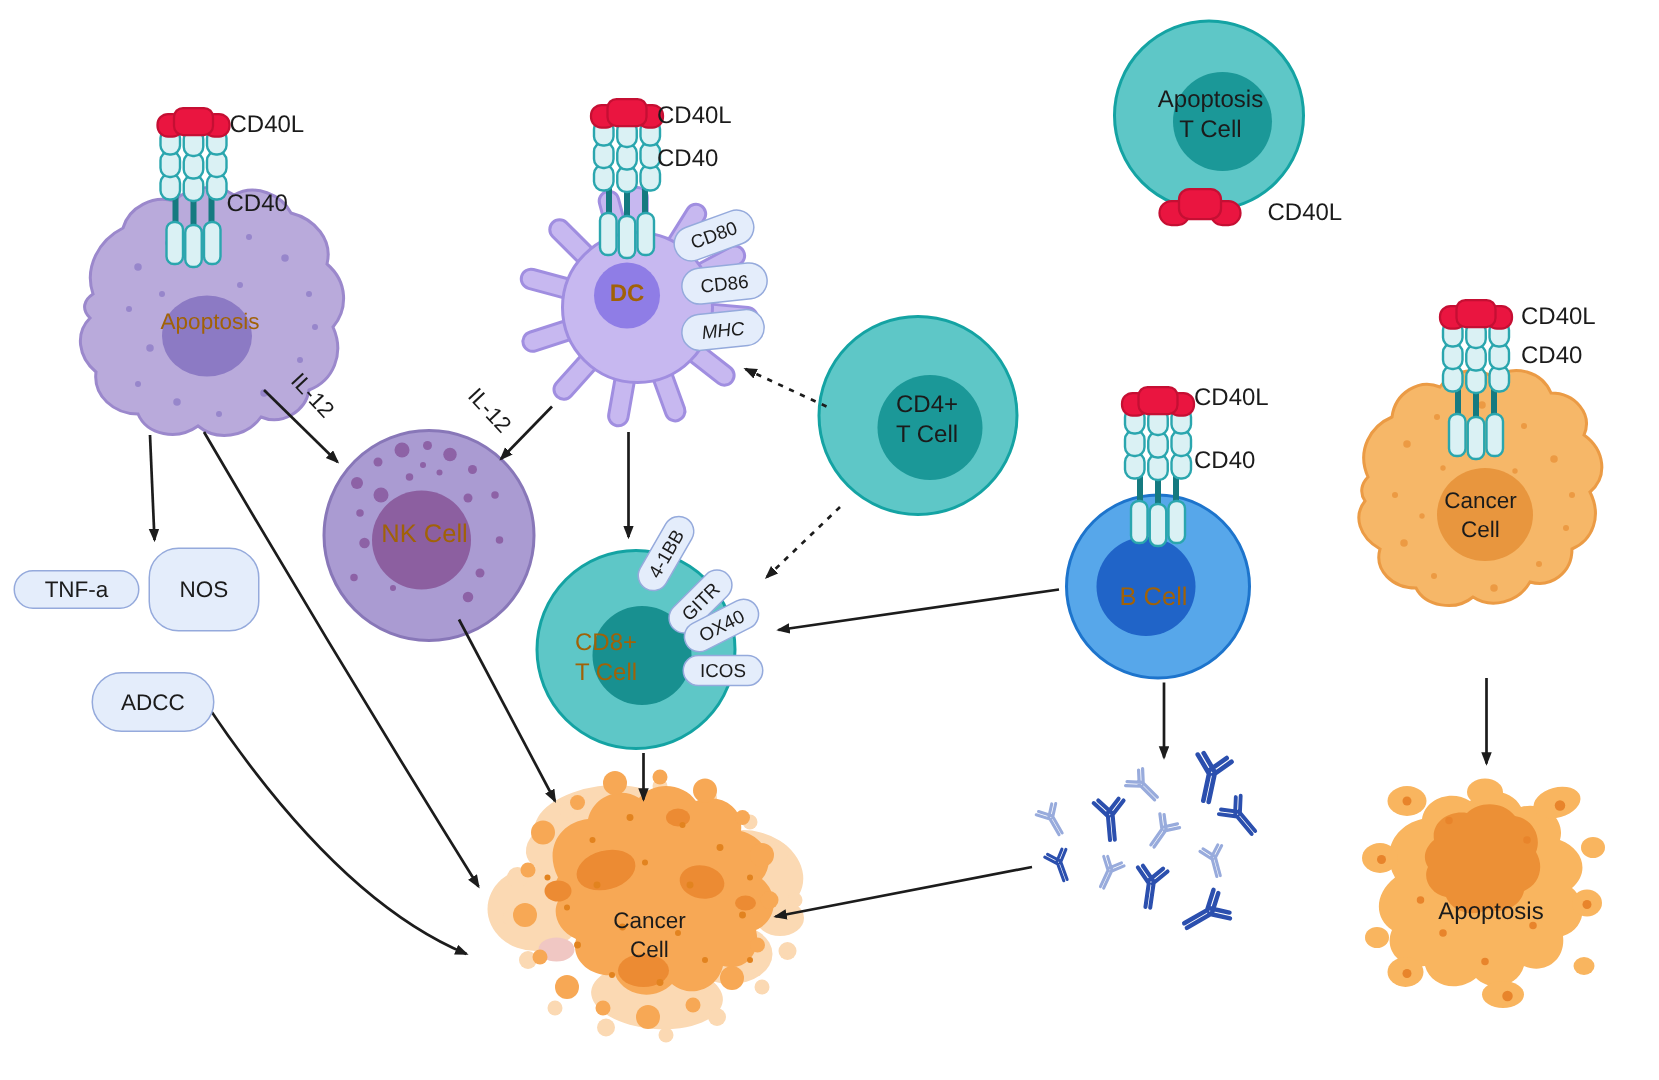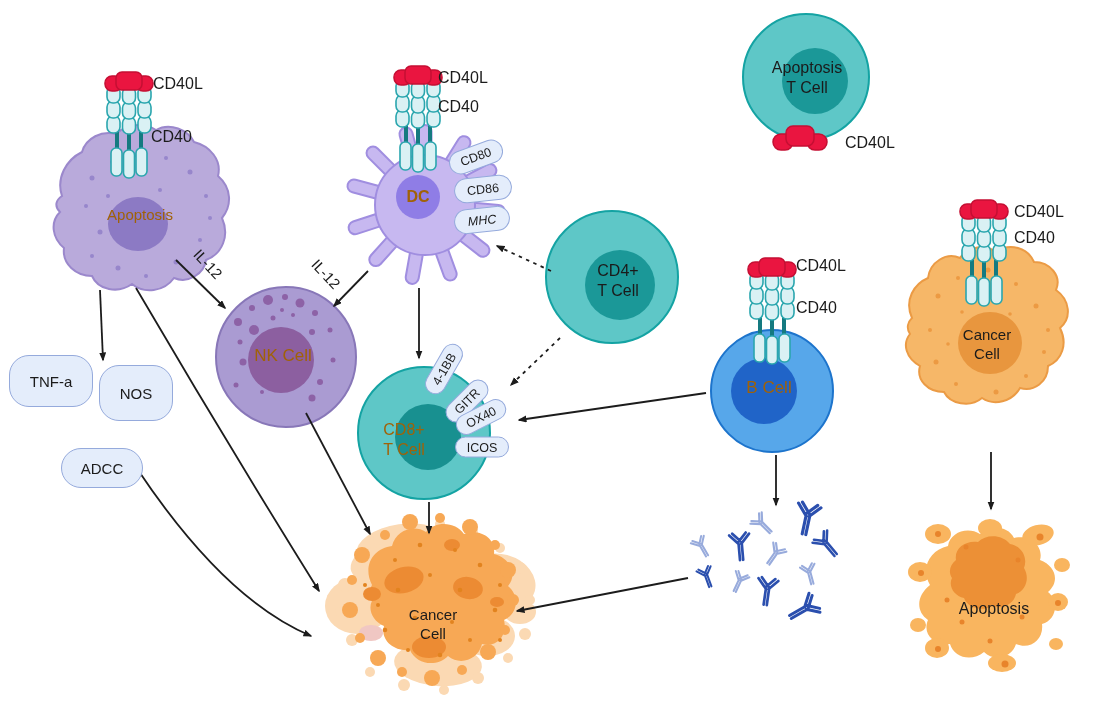--- a/index.html
+++ b/index.html
@@ -351,21 +351,21 @@
     <path class="arrow" marker-end="url(#ah)" d="M688,578 L517,611"></path>
     <path class="arrow" marker-end="url(#ah)" d="M306,413 L370,534"></path>
     <path class="arrow" marker-end="url(#ah)" d="M429,502 L429,533"></path>
     <path class="arrow" marker-end="url(#ah)" d="M991,452 L991,509"></path>
   </g>
 </svg>
 
 <div class="lbl white" style="left:140px;top:215px">Apoptosis</div>
 <div class="lbl white" style="left:418px;top:197px;font-weight:bold;font-size:16px">DC</div>
 <div class="lbl white" style="left:283px;top:356px;font-size:17px">NK Cell</div>
-<div class="lbl white" style="left:769px;top:388px;font-size:17px">B Cell</div>
+<div class="lbl white" style="left:769px;top:398px;font-size:17px">B Cell</div>
 <div class="lbl" style="left:994px;top:609px;font-size:16px">Apoptosis</div>
 
 <div class="lbl" style="left:807px;top:78px;font-size:16px">
   <span class="ln">Apoptosis</span>
   <span class="ln">T Cell</span>
 </div>
 <div class="lbl" style="left:618px;top:281px;font-size:16px">
   <span class="ln">CD4+</span>
   <span class="ln">T Cell</span>
 </div>
@@ -411,21 +411,21 @@
 <div class="pill" style="left:467px;top:401px;width:52px;height:21px;transform:translate(-50%,-50%) rotate(-45deg)">
       <span>GITR</span>
     </div>
 <div class="pill" style="left:481px;top:417px;width:54px;height:21px;transform:translate(-50%,-50%) rotate(-27deg)">
       <span>OX40</span>
     </div>
 <div class="pill" style="left:482px;top:447px;width:54px;height:21px;transform:translate(-50%,-50%)">
       <span>ICOS</span>
     </div>
 
-<div class="pill big" style="left:51px;top:381px;width:84px;height:52px;transform:translate(-50%,-50%)">
+<div class="pill big" style="left:51px;top:393px;width:84px;height:26px;transform:translate(-50%,-50%)">
       <span>TNF-a</span>
     </div>
 <div class="pill big" style="left:136px;top:393px;width:74px;height:56px;transform:translate(-50%,-50%)">
       <span>NOS</span>
     </div>
 <div class="pill big" style="left:102px;top:468px;width:82px;height:40px;transform:translate(-50%,-50%)">
       <span>ADCC</span>
     </div>
 
 </div>

